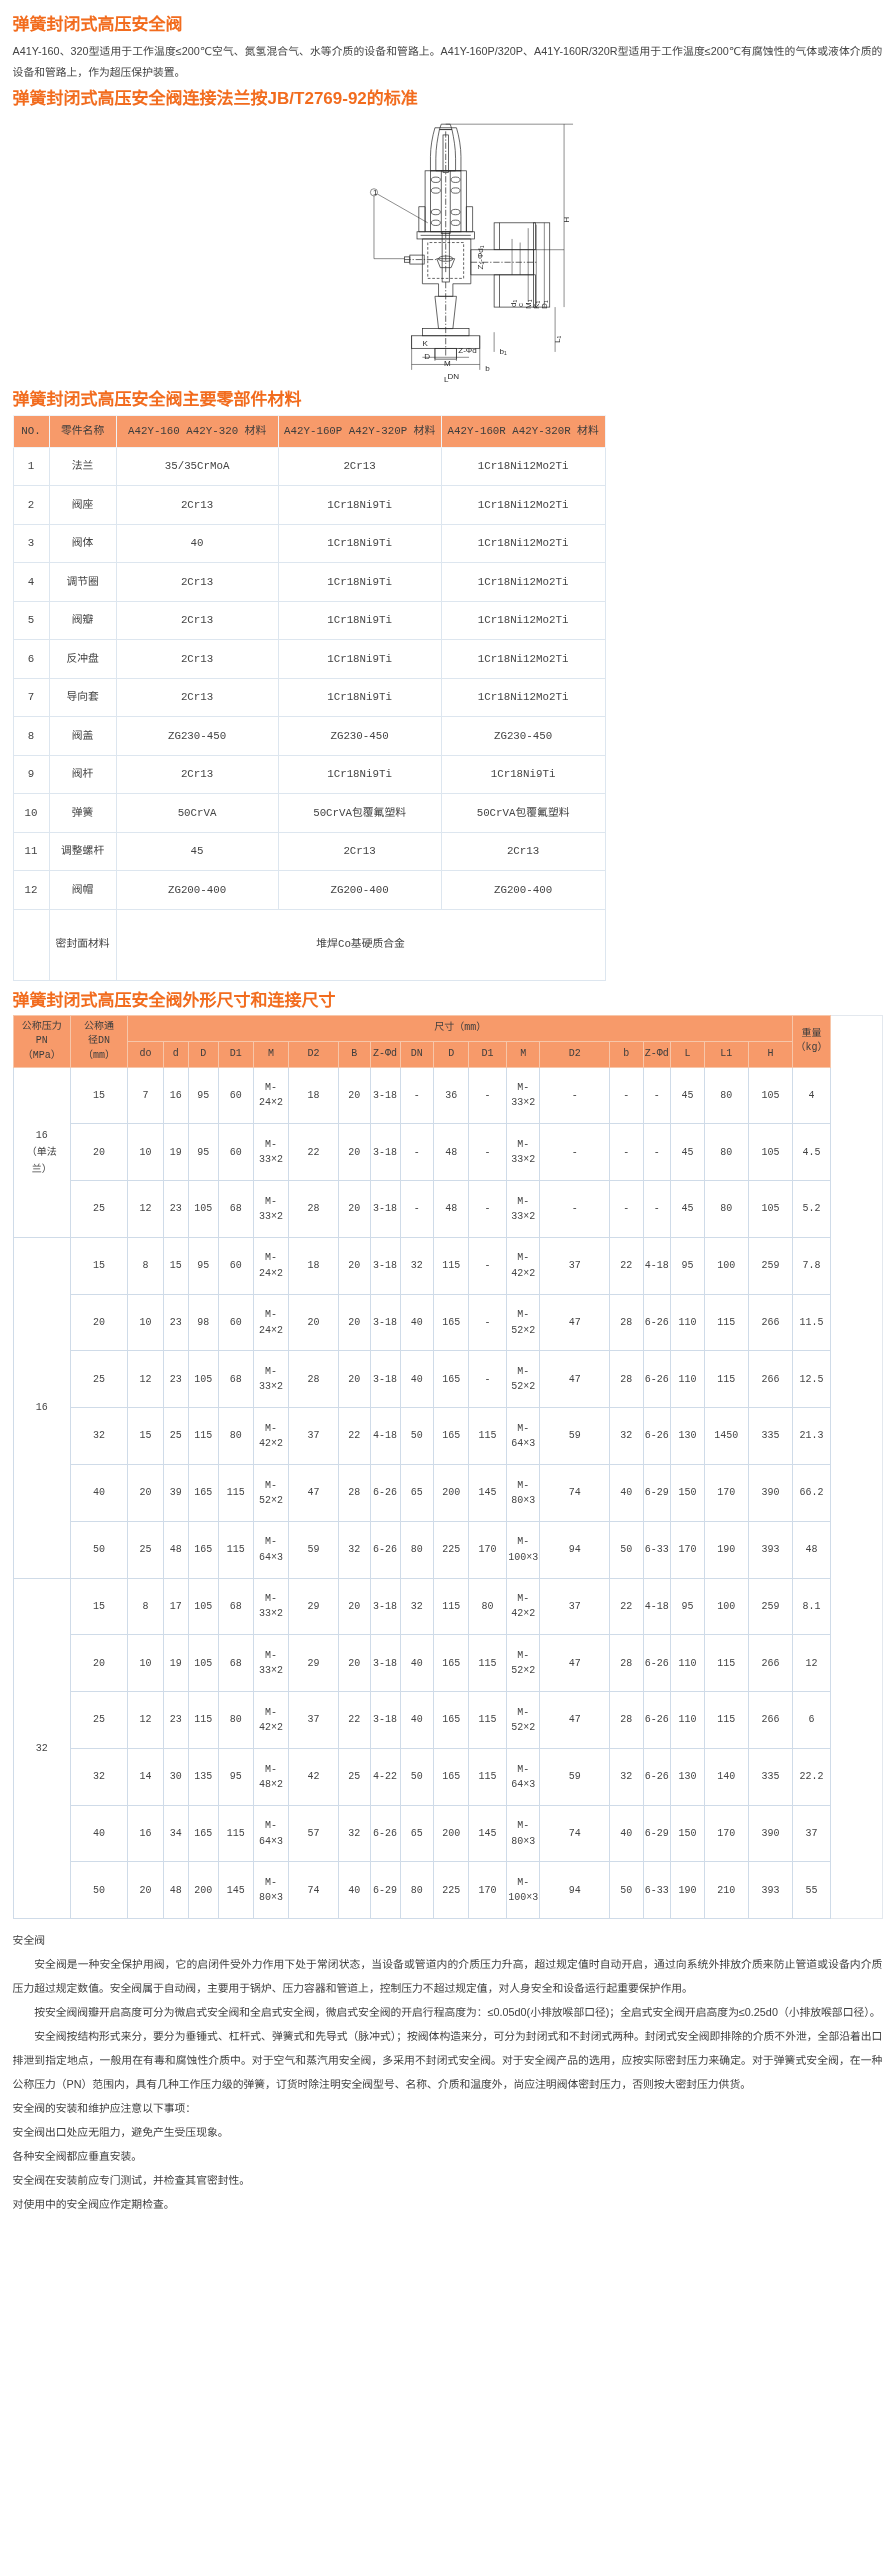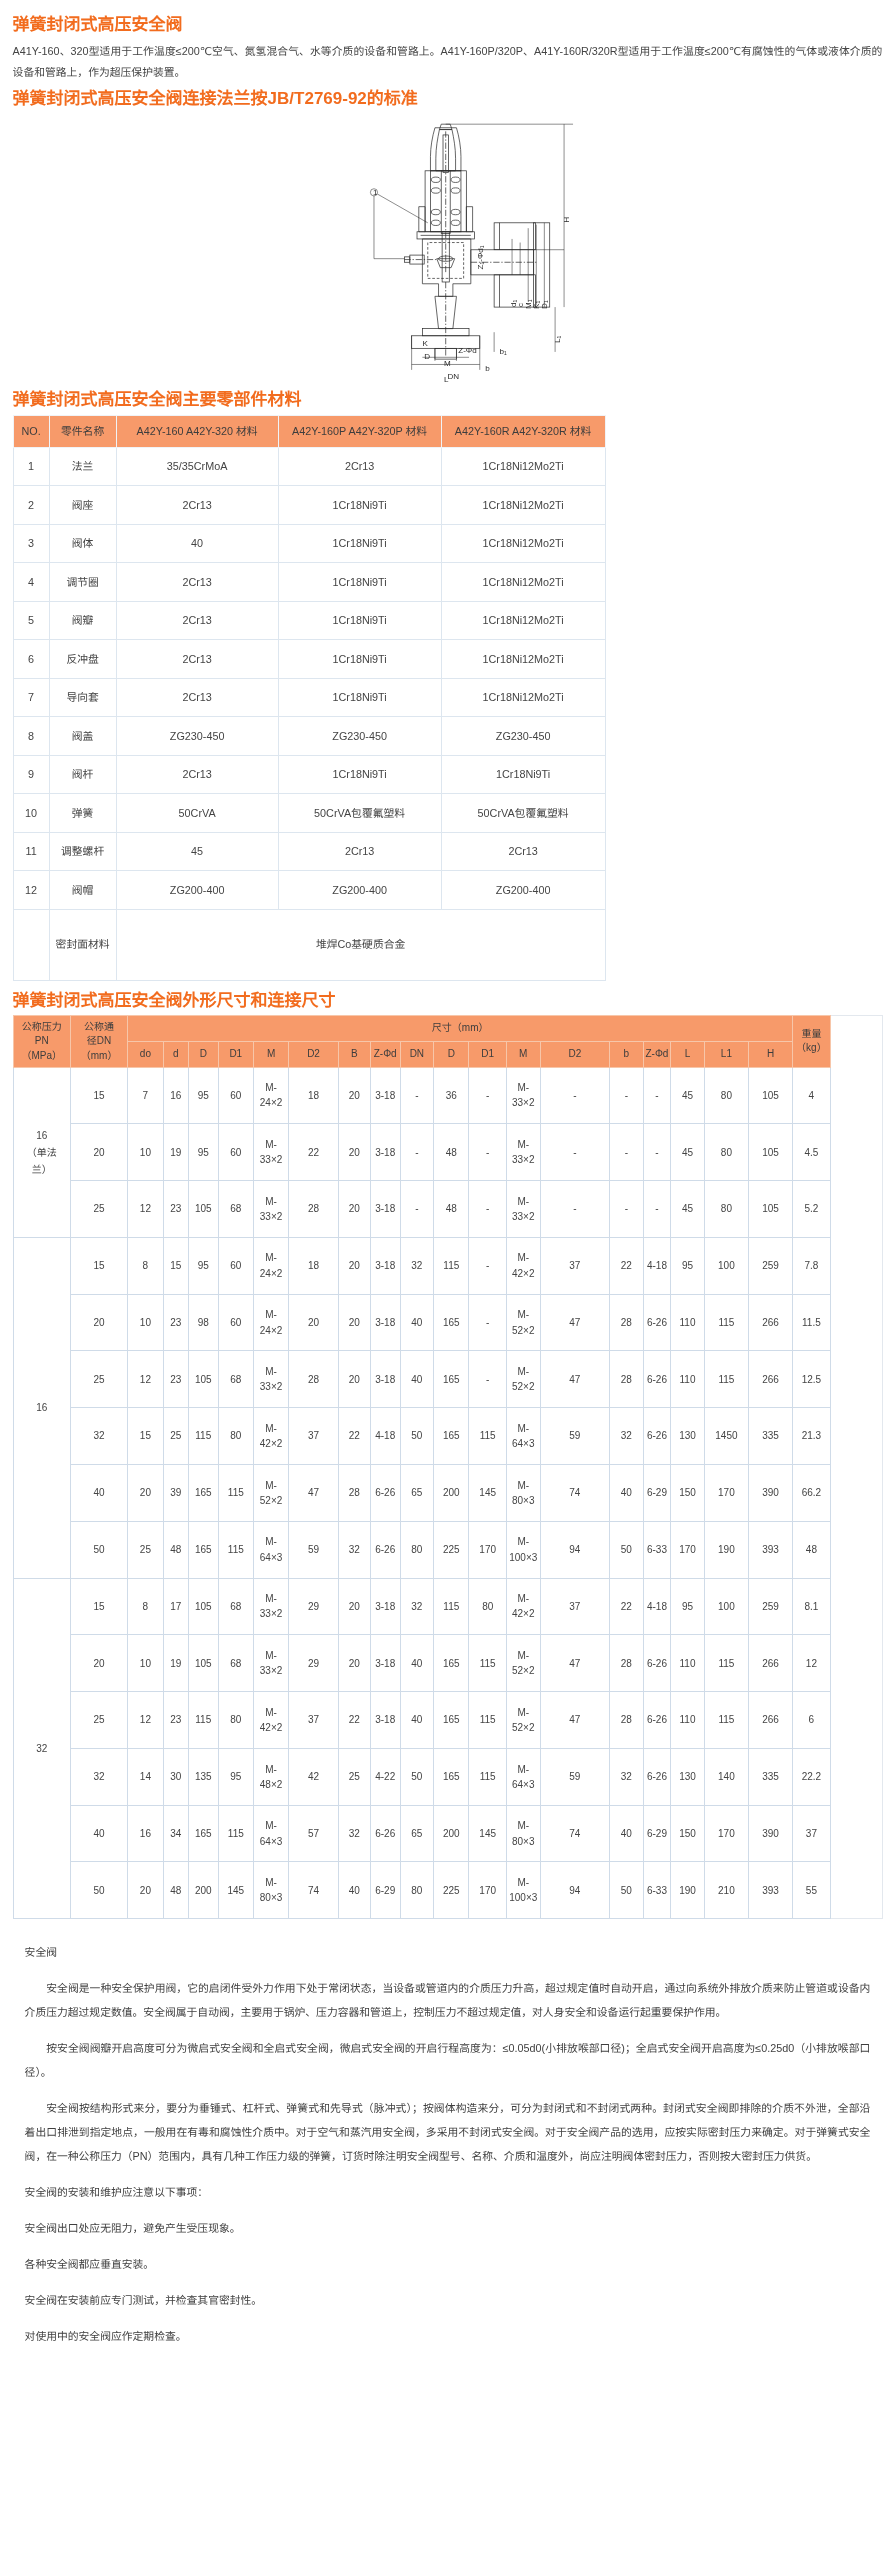--- a/index.html
+++ b/index.html
@@ -69,20 +69,21 @@
     height: 269px;
   }
   .figure svg { display: block; }
 
   
   table {
     border-collapse: collapse;
     font-size: 10.8px;
     color: #444;
     table-layout: fixed;
+    font-family: Liberation Mono, monospace;
   }
   .mat-table {
     width: 593px;
     margin: 5.4px 12.6px 0 12.6px;
     border: 0.9px solid #e3e8ee;
   }
   .mat-table th {
     background: #f79a6a;
     color: #3d3d3d;
     font-weight: normal;
@@ -135,21 +136,21 @@
   }
   .dim-table td.tall { height: 45px; }
 
   .bottom-copy {
     font-size: 10.8px;
     line-height: 24px;
     color: #3f3f3f;
     padding: 9px 12.6px 18px 12.6px;
     text-align: justify;
   }
-  .bottom-copy p { margin: 12px; }
+  .bottom-copy p { margin: 0; }
 </style>
 </head>
 <body>
 
 <div class="page">
 
 
   <div class="spacer-18"></div>
 
   <div class="section-heading">弹簧封闭式高压安全阀</div>

